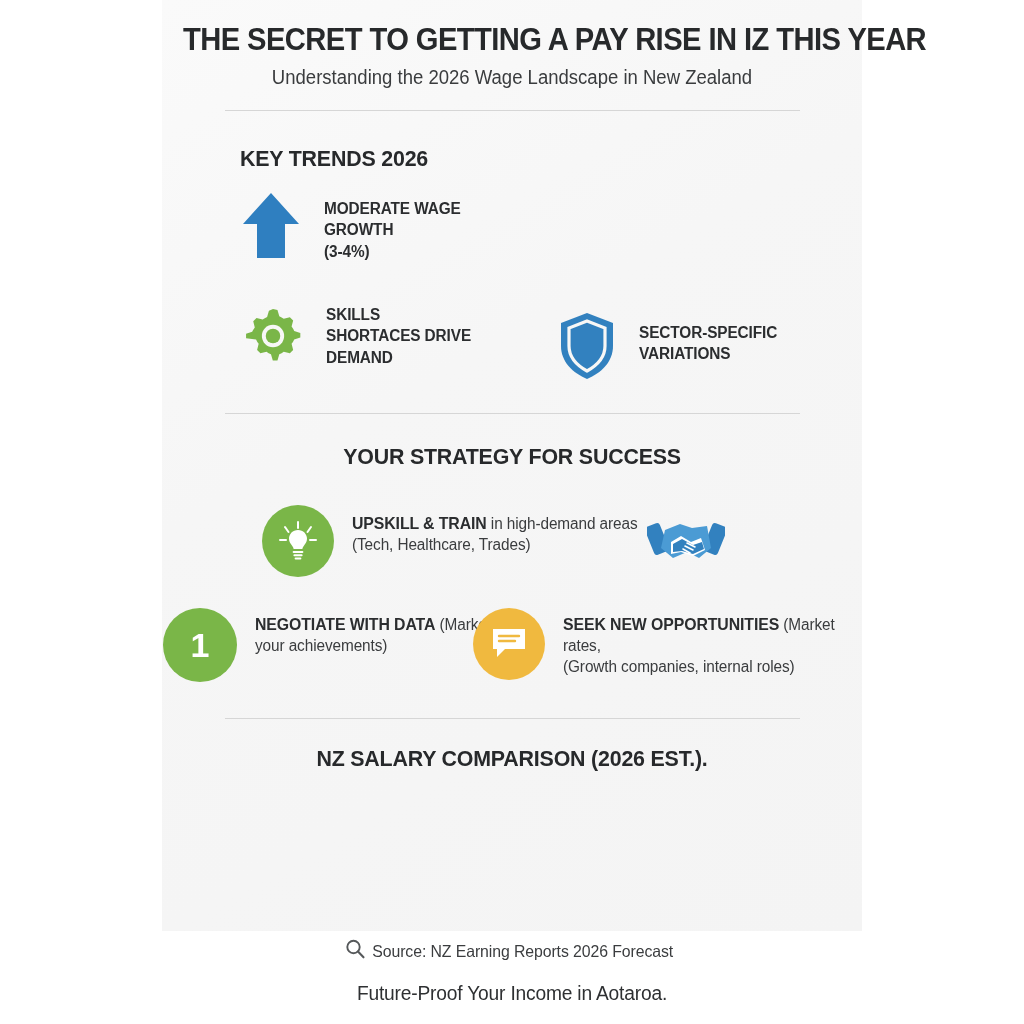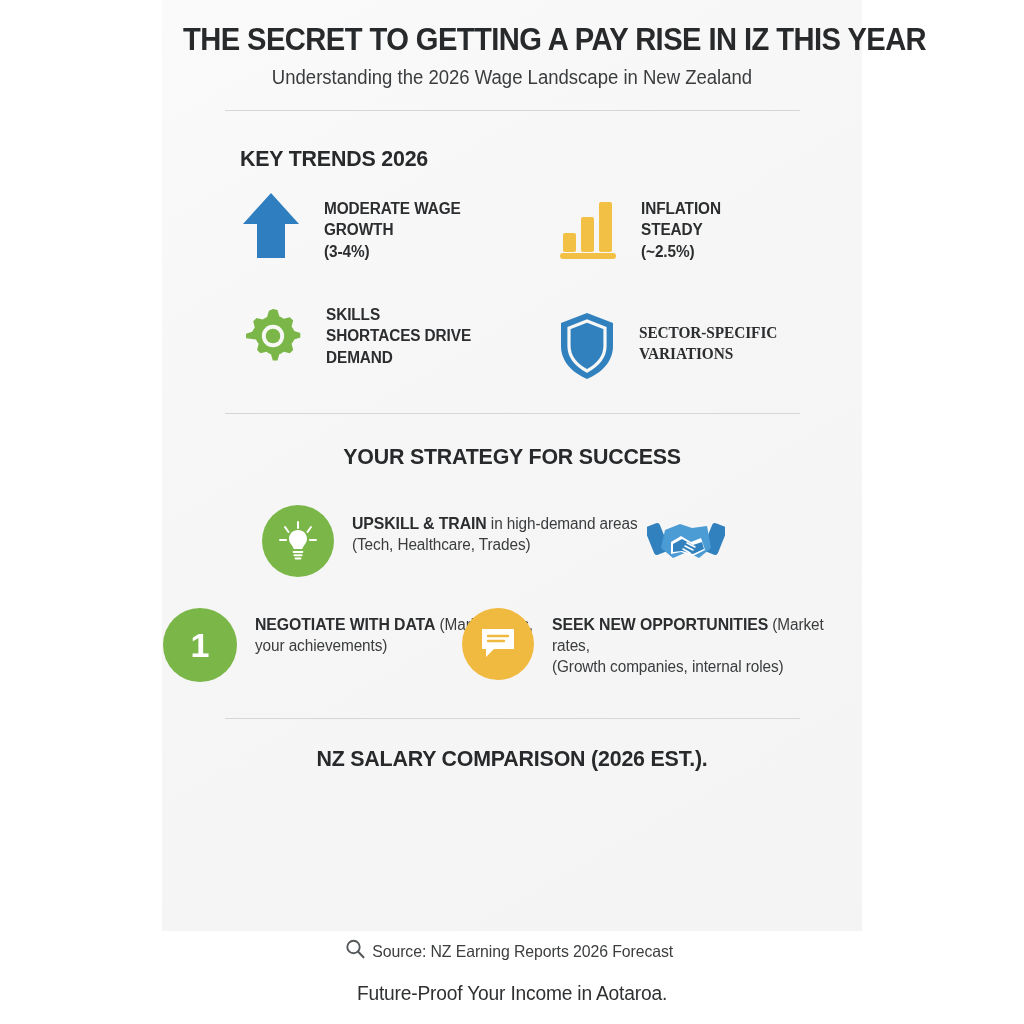--- a/index.html
+++ b/index.html
@@ -102,21 +102,21 @@
     color: #2b2d2f;
     letter-spacing: -0.1px;
     transform: scaleX(0.96);
     transform-origin: left top;
     white-space: pre-line;
   }
 
   #trend-wage   { left: 78px;  top: 190px; }
   #trend-infl   { left: 395px; top: 190px; }
   #trend-skills { left: 80px;  top: 300px; justify-content: flex-end; }
-  #trend-sector { left: 395px; top: 310px; font-family: Liberation Serif, serif; }
+  #trend-sector { left: 395px; top: 310px; }
 
   #trend-wage .ttext   { margin-left: 22px; margin-top: 8px; }
   #trend-infl .ttext   { margin-left: 22px; margin-top: 8px; }
   #trend-skills .ttext { margin-left: 22px; margin-top: 4px; }
   #trend-sector .ttext { margin-left: 22px; margin-top: 12px; }
 
   
   .strat {
     position: absolute;
     display: flex;
@@ -139,21 +139,21 @@
   .strat .s-sub {
     font-size: 16px;
     color: #3a3c3e;
     line-height: 1.3;
     white-space: pre-line;
   }
 
   #strat-upskill { left: 100px; top: 505px; }
   #strat-hands   { left: 485px; top: 512px; }
   #strat-negot   { left: 1px;   top: 608px; }
-  #strat-seek    { left: 300px; top: 608px; }
+  #strat-seek    { left: 311px; top: 608px; }
 
   #strat-upskill .stext { margin-top: 8px; }
   #strat-negot .stext   { margin-top: 6px; }
   #strat-seek .stext    { margin-top: 6px; }
 
   .circle-icon {
     border-radius: 50%;
     display: flex;
     align-items: center;
     justify-content: center;
@@ -245,33 +245,20 @@
     <span class="ticon">
       <svg width="62" height="72" viewBox="0 0 62 72">
         <path d="M31 3 L59 34 L45 34 L45 68 L17 68 L17 34 L3 34 Z" fill="#2f7fc0"></path>
       </svg>
     </span>
     <span class="ttext">MODERATE WAGE
 GROWTH
 (3-4%)</span>
   </div>
 
-  <div class="trend" id="trend-infl">
-    <span class="ticon">
-      <svg width="62" height="72" viewBox="0 0 62 72">
-        <rect x="6" y="43" width="13" height="19" rx="2" fill="#f2c044"></rect>
-        <rect x="24" y="27" width="13" height="35" rx="2" fill="#f2c044"></rect>
-        <rect x="42" y="12" width="13" height="50" rx="2" fill="#f2c044"></rect>
-        <rect x="3" y="63" width="56" height="6" rx="3" fill="#f2c044"></rect>
-      </svg>
-    </span>
-    <span class="ttext">INFLATION
-STEADY
-(~2.5%)</span>
-  </div>
 
   <div class="trend" id="trend-skills">
     <span class="ticon">
       <svg width="62" height="72" viewBox="0 0 64 64">
         <path fill="#7ab648" d="M32 4l4.6 1.2 1.9 6.3a21 21 0 0 1 4.6 2.7l6.3-1.6 3.4 3.4-1.6 6.3a21 21 0 0 1 2.7 4.6l6.3 1.9v4.8l-6.3 1.9a21 21 0 0 1-2.7 4.6l1.6 6.3-3.4 3.4-6.3-1.6a21 21 0 0 1-4.6 2.7l-1.9 6.3h-4.8l-1.9-6.3a21 21 0 0 1-4.6-2.7l-6.3 1.6-3.4-3.4 1.6-6.3a21 21 0 0 1-2.7-4.6L4.2 34.4v-4.8l6.3-1.9a21 21 0 0 1 2.7-4.6l-1.6-6.3 3.4-3.4 6.3 1.6a21 21 0 0 1 4.6-2.7l1.9-6.3z"></path>
         <circle cx="32" cy="32" r="11.5" fill="#f7f7f6"></circle>
         <circle cx="32" cy="32" r="7.5" fill="#7ab648"></circle>
       </svg>
     </span>
     <span class="ttext">SKILLS

